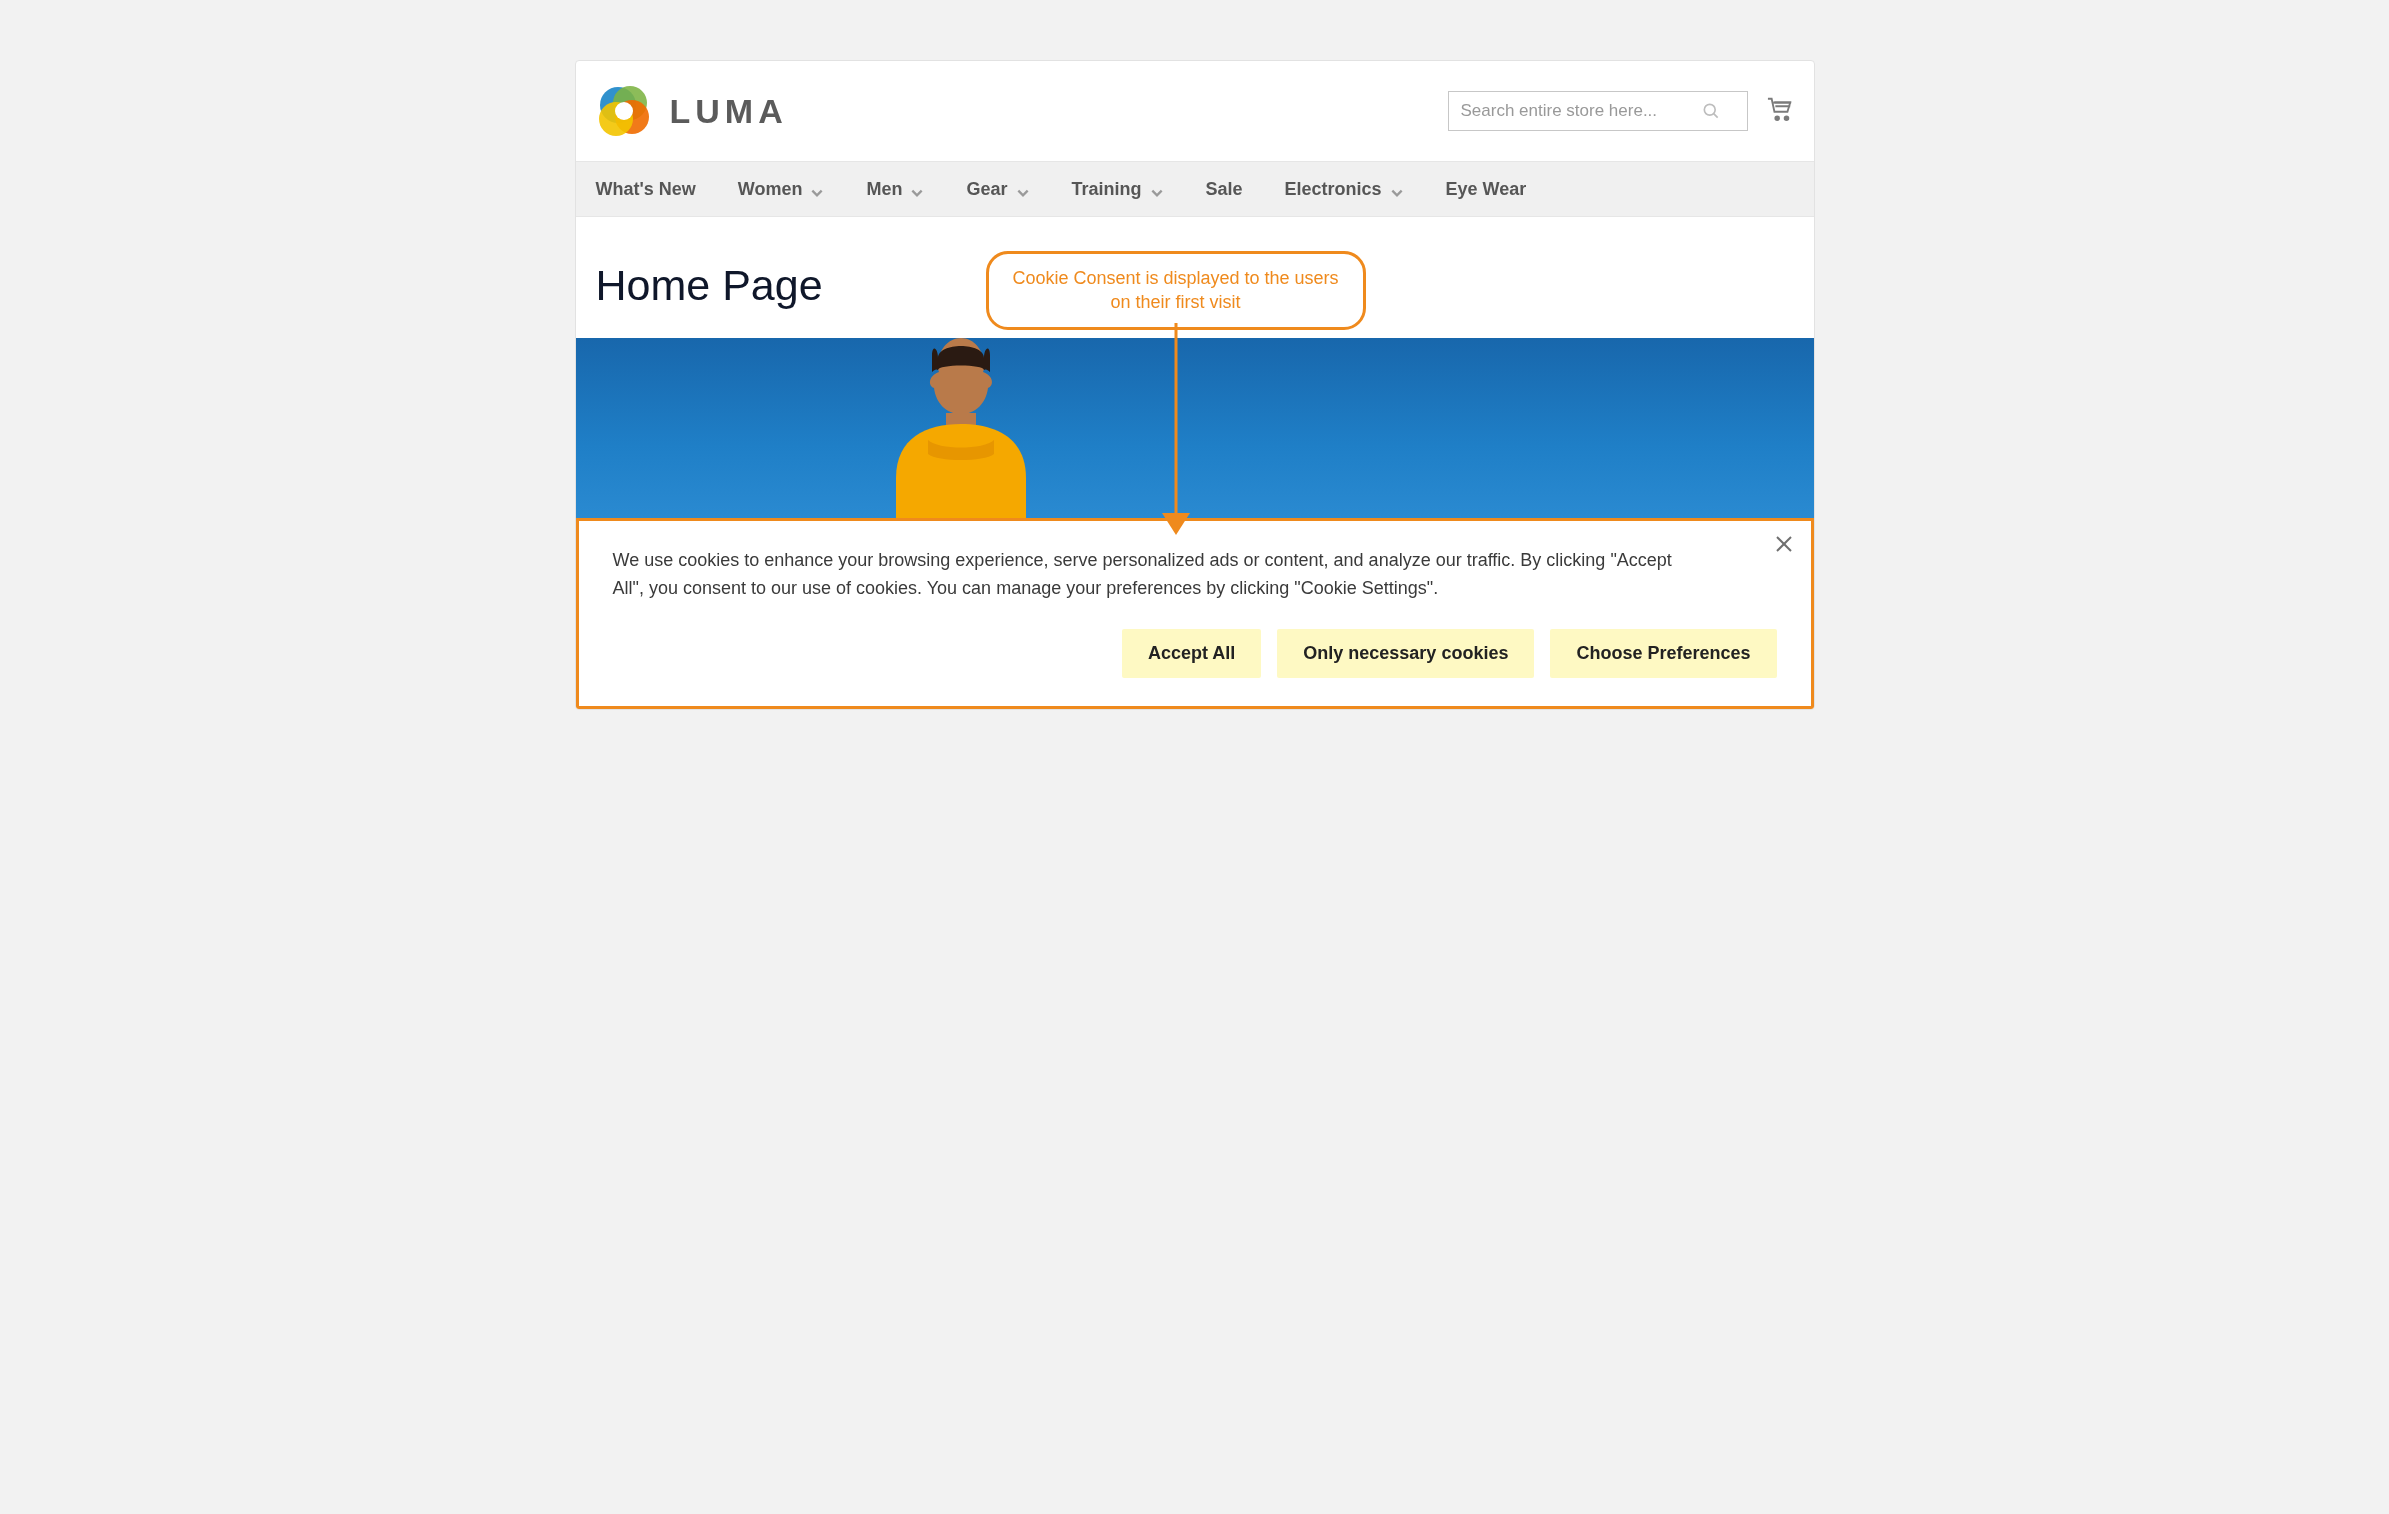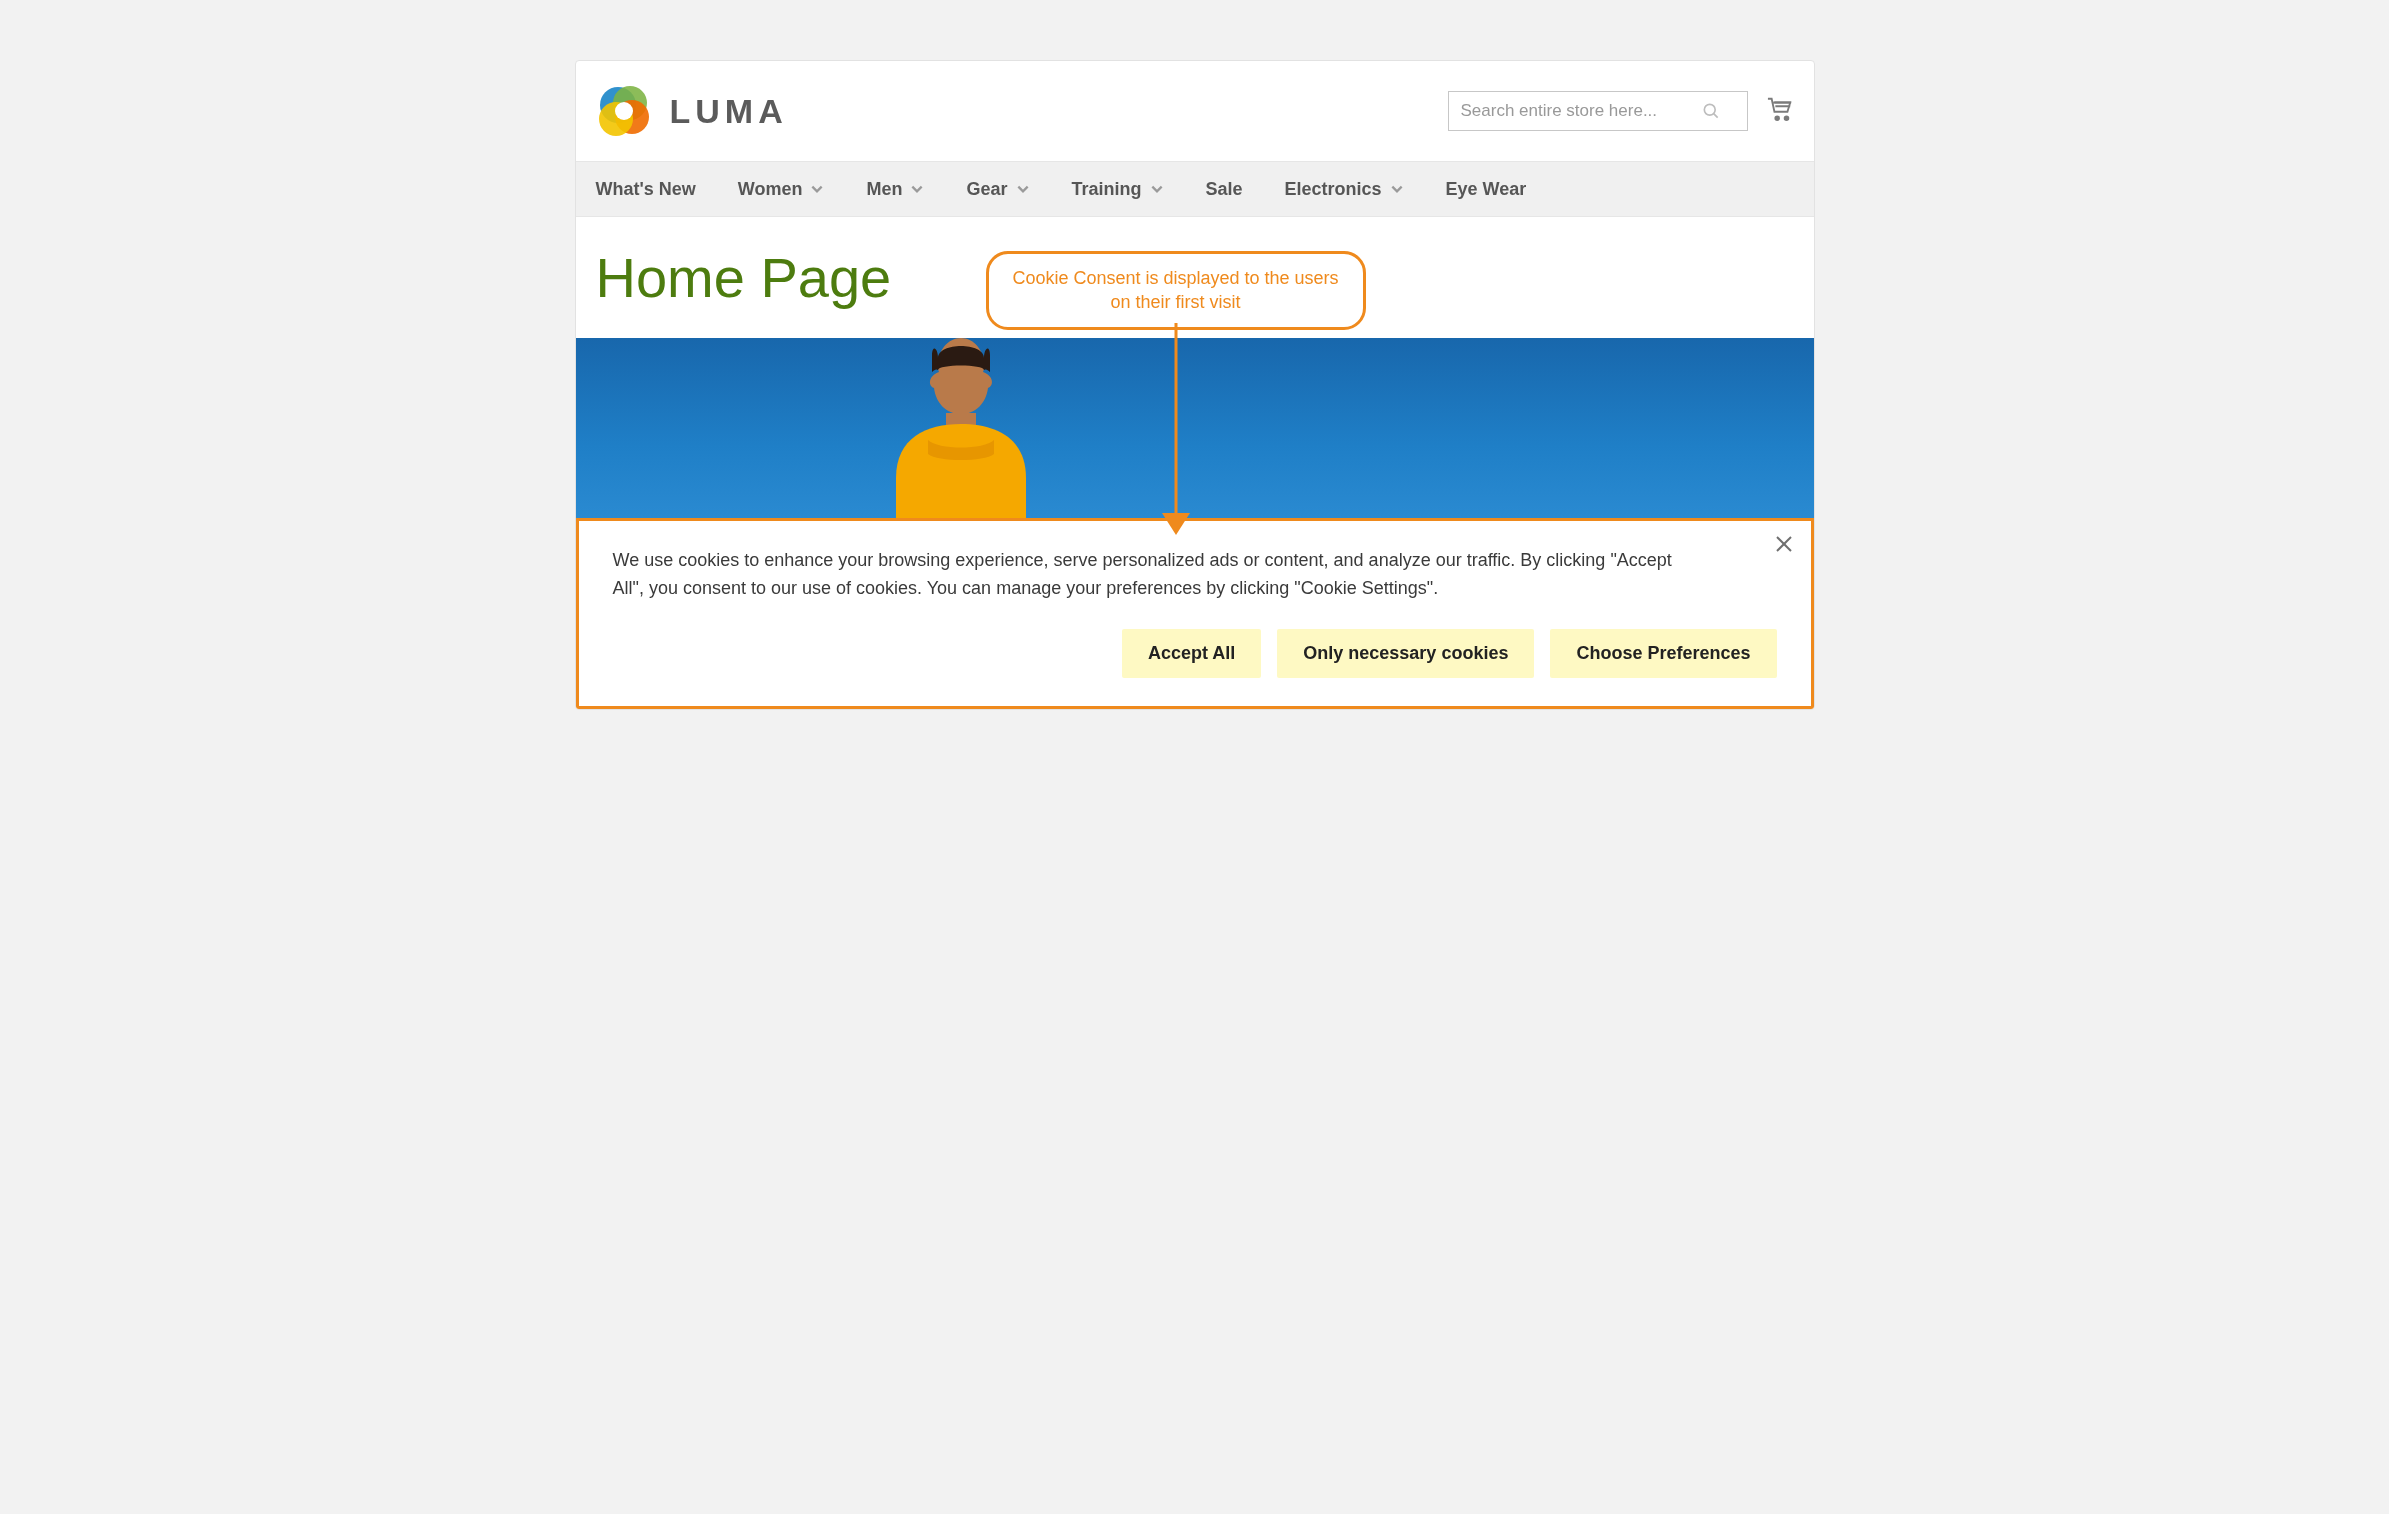--- a/index.html
+++ b/index.html
@@ -68,34 +68,34 @@
     align-items: center;
     gap: 42px;
     background: #f0f0f0;
     padding: 0 20px;
     height: 56px;
     border-top: 1px solid #e6e6e6;
     border-bottom: 1px solid #e6e6e6;
   }
   .nav-item {
     display: flex;
-    align-items: center;
+    align-items: flex-end;
     gap: 8px;
     color: #565656;
     font-size: 18px;
     font-weight: 600;
     cursor: pointer;
   }
   .chevron { display:inline-flex; color:#9a9a9a; }
   
   .page-title {
-    font-size: 56px;
+    font-size: 43px;
     font-weight: 300;
-    color: #4d7c0f;
-    padding: 28px 20px 28px 20px;
+    color: #0f172a;
+    padding: 44px 20px 28px 20px;
   }
   
   .hero {
     position: relative;
     height: 180px;
     background: #1b73b8;
     overflow: hidden;
   }
   .hero .sky-gradient {
     position:absolute; inset:0;

